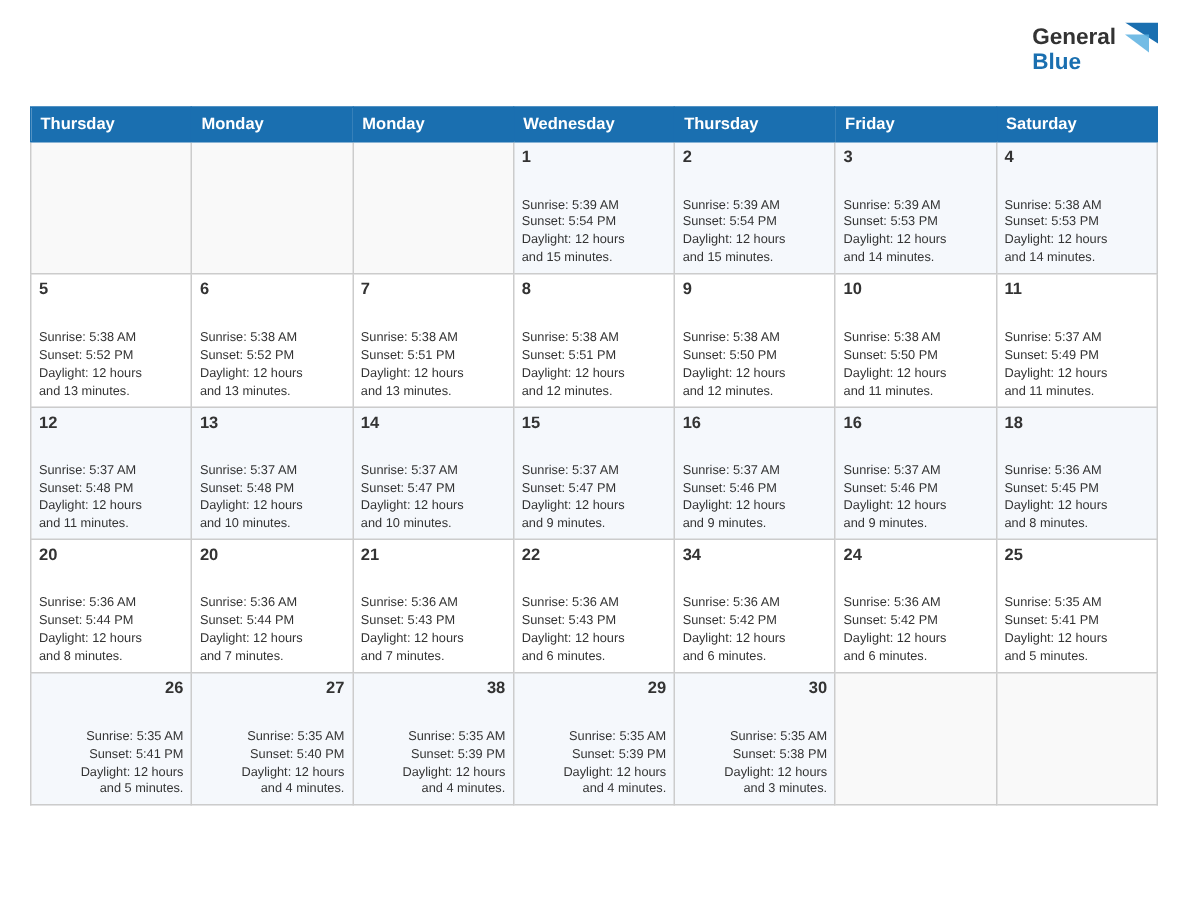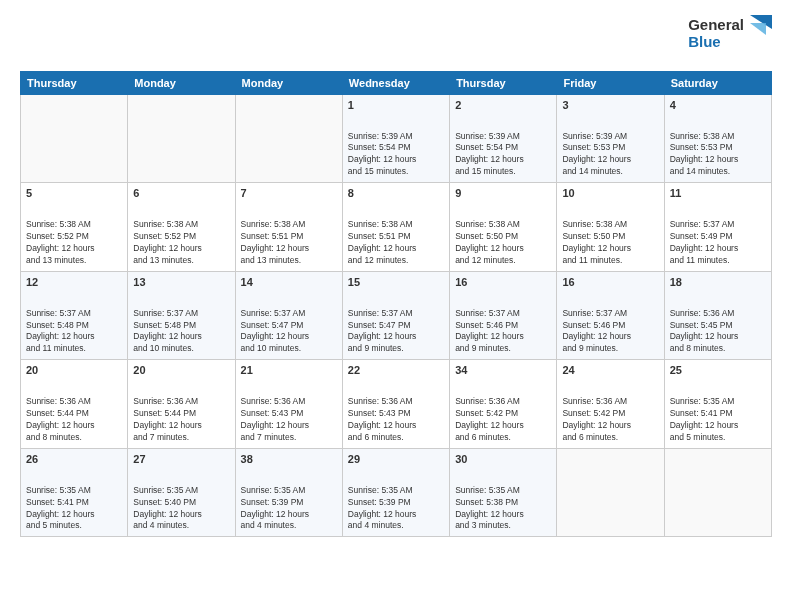--- a/index.html
+++ b/index.html
@@ -78,20 +78,21 @@
       font-size: 8.5px;
       color: #333;
       line-height: 1.4;
       margin-top: 20px;
     }
     .empty-cell {
       background: #f9f9f9 !important;
     }
     .last-row td {
       height: 68px;
+      text-align: right;
     }
   </style>
 </head>
 <body>
 
 <div class="page">
   <div class="header">
     <div class="logo">
   <div style="font-family:Arial,sans-serif; font-size:15px; font-weight:bold; line-height:1.15;">
     <span style="color:#333;">General</span><br>

